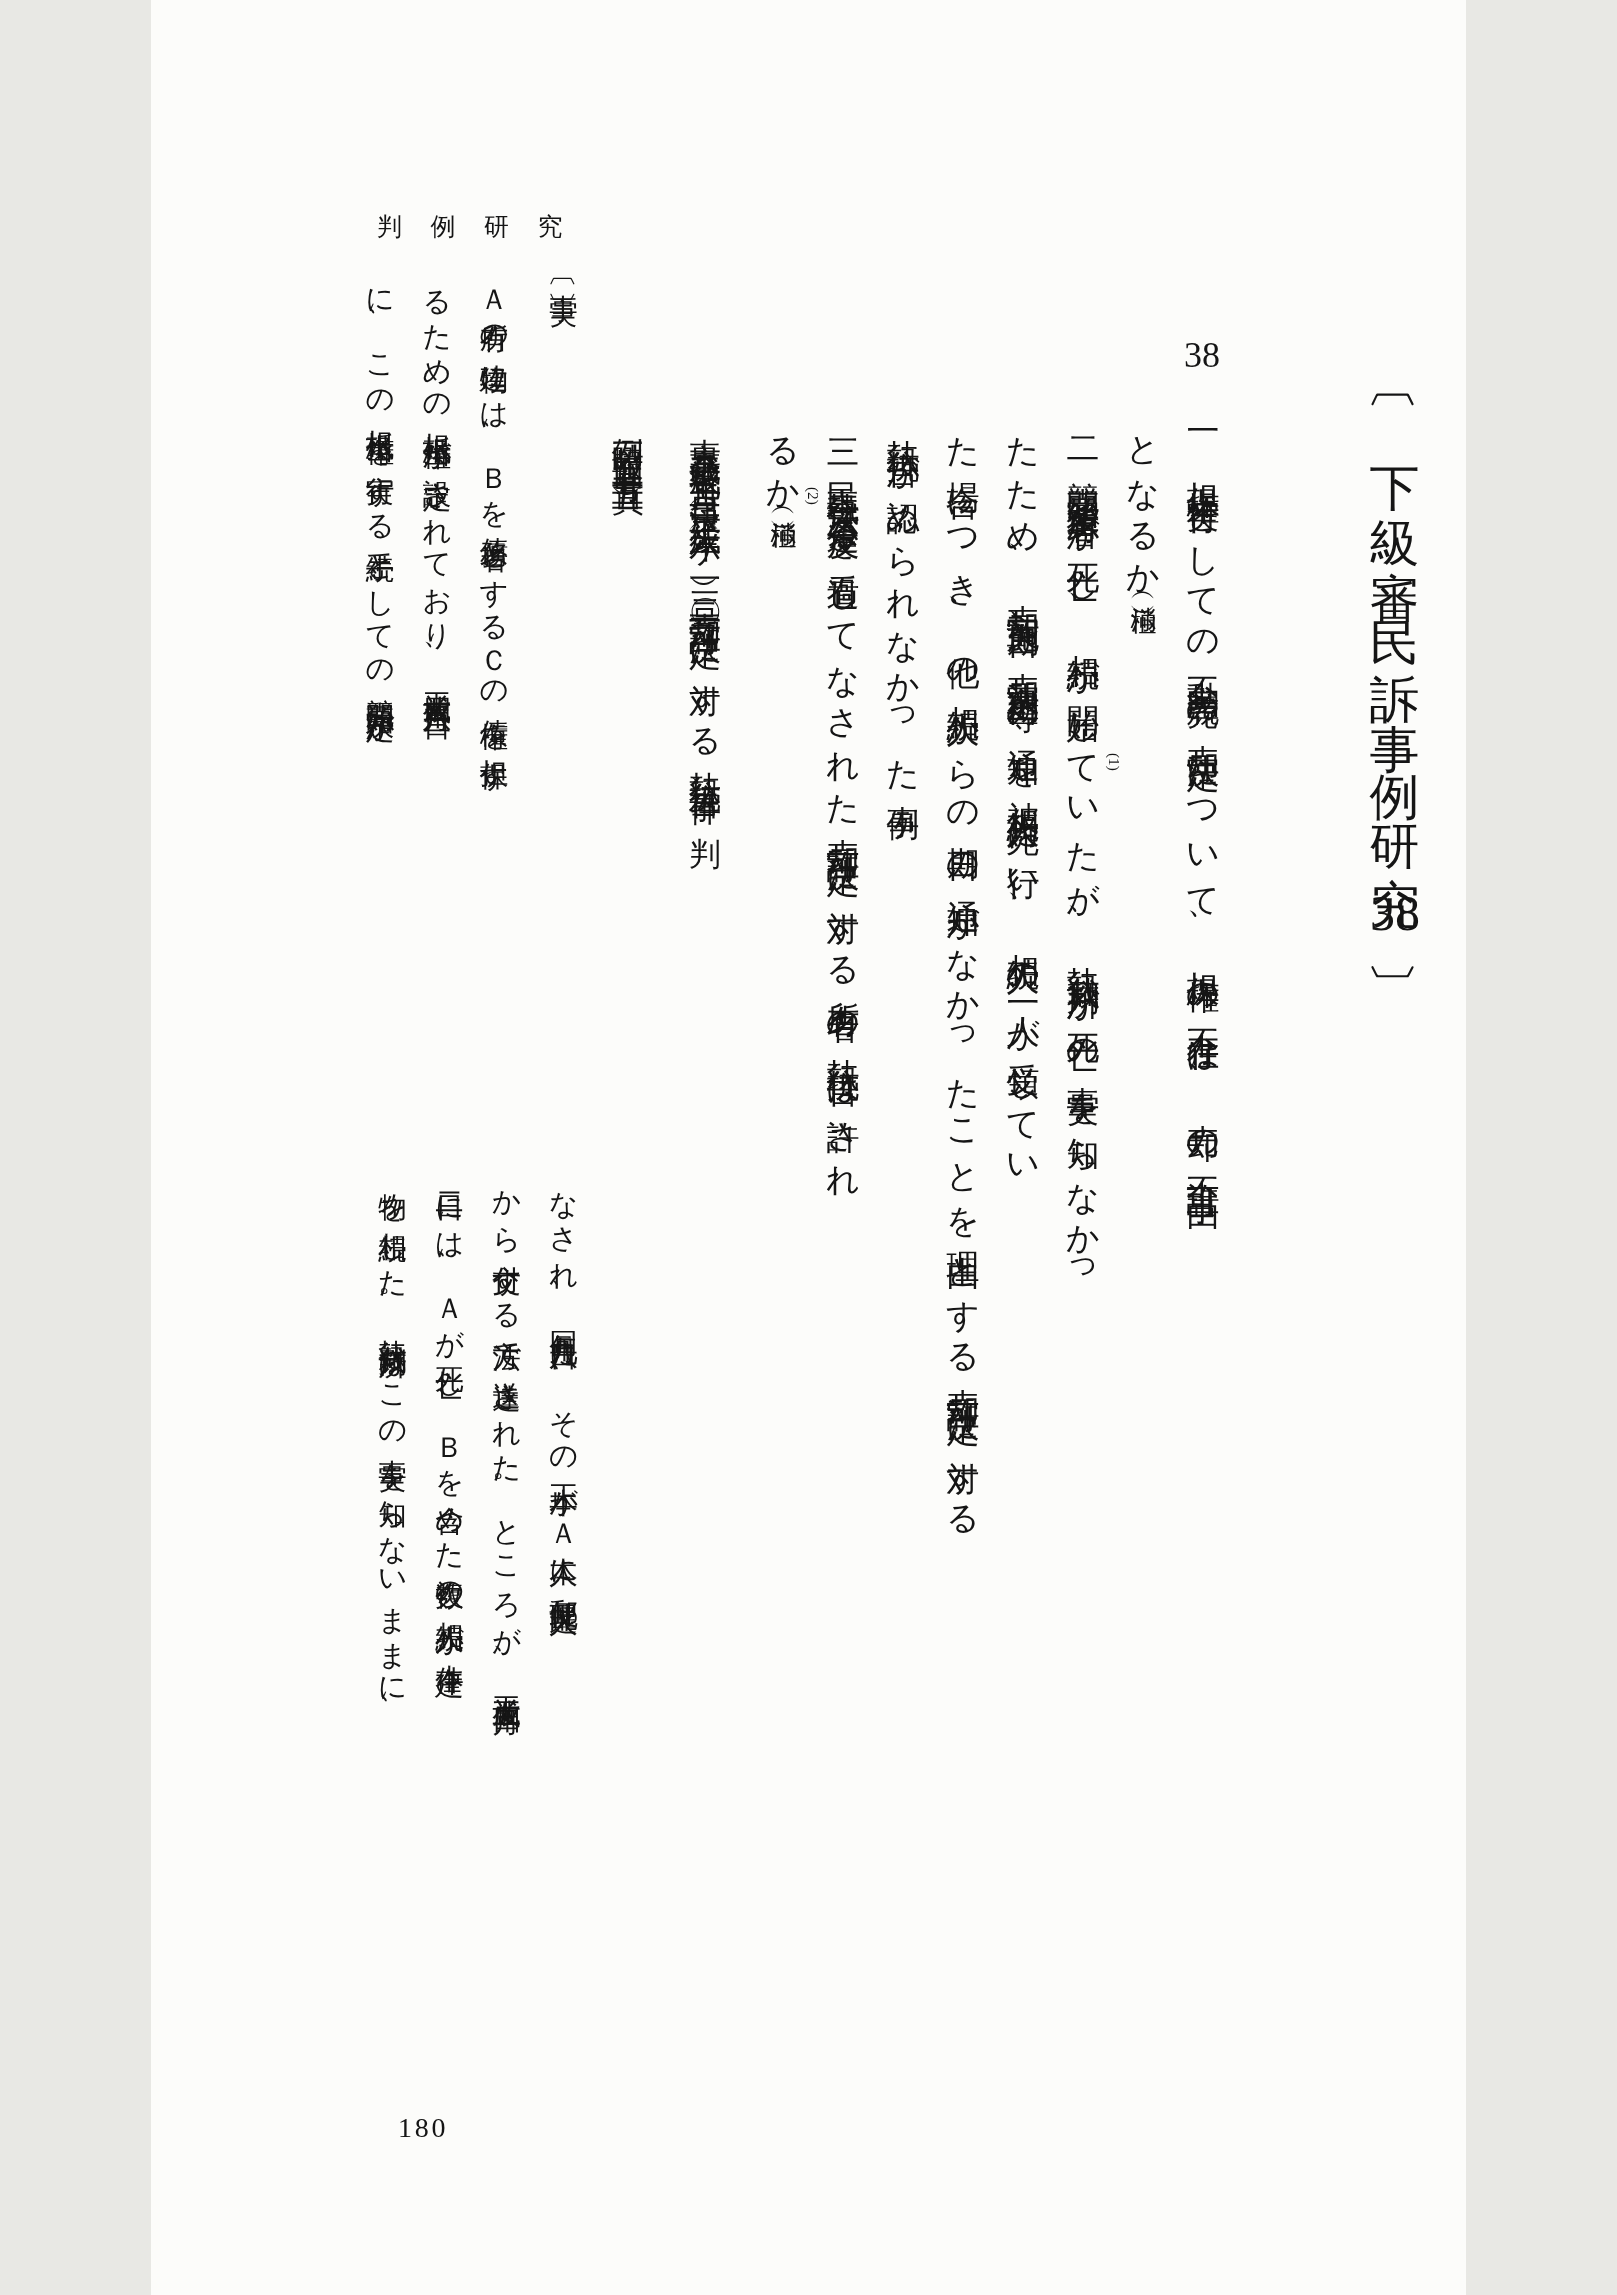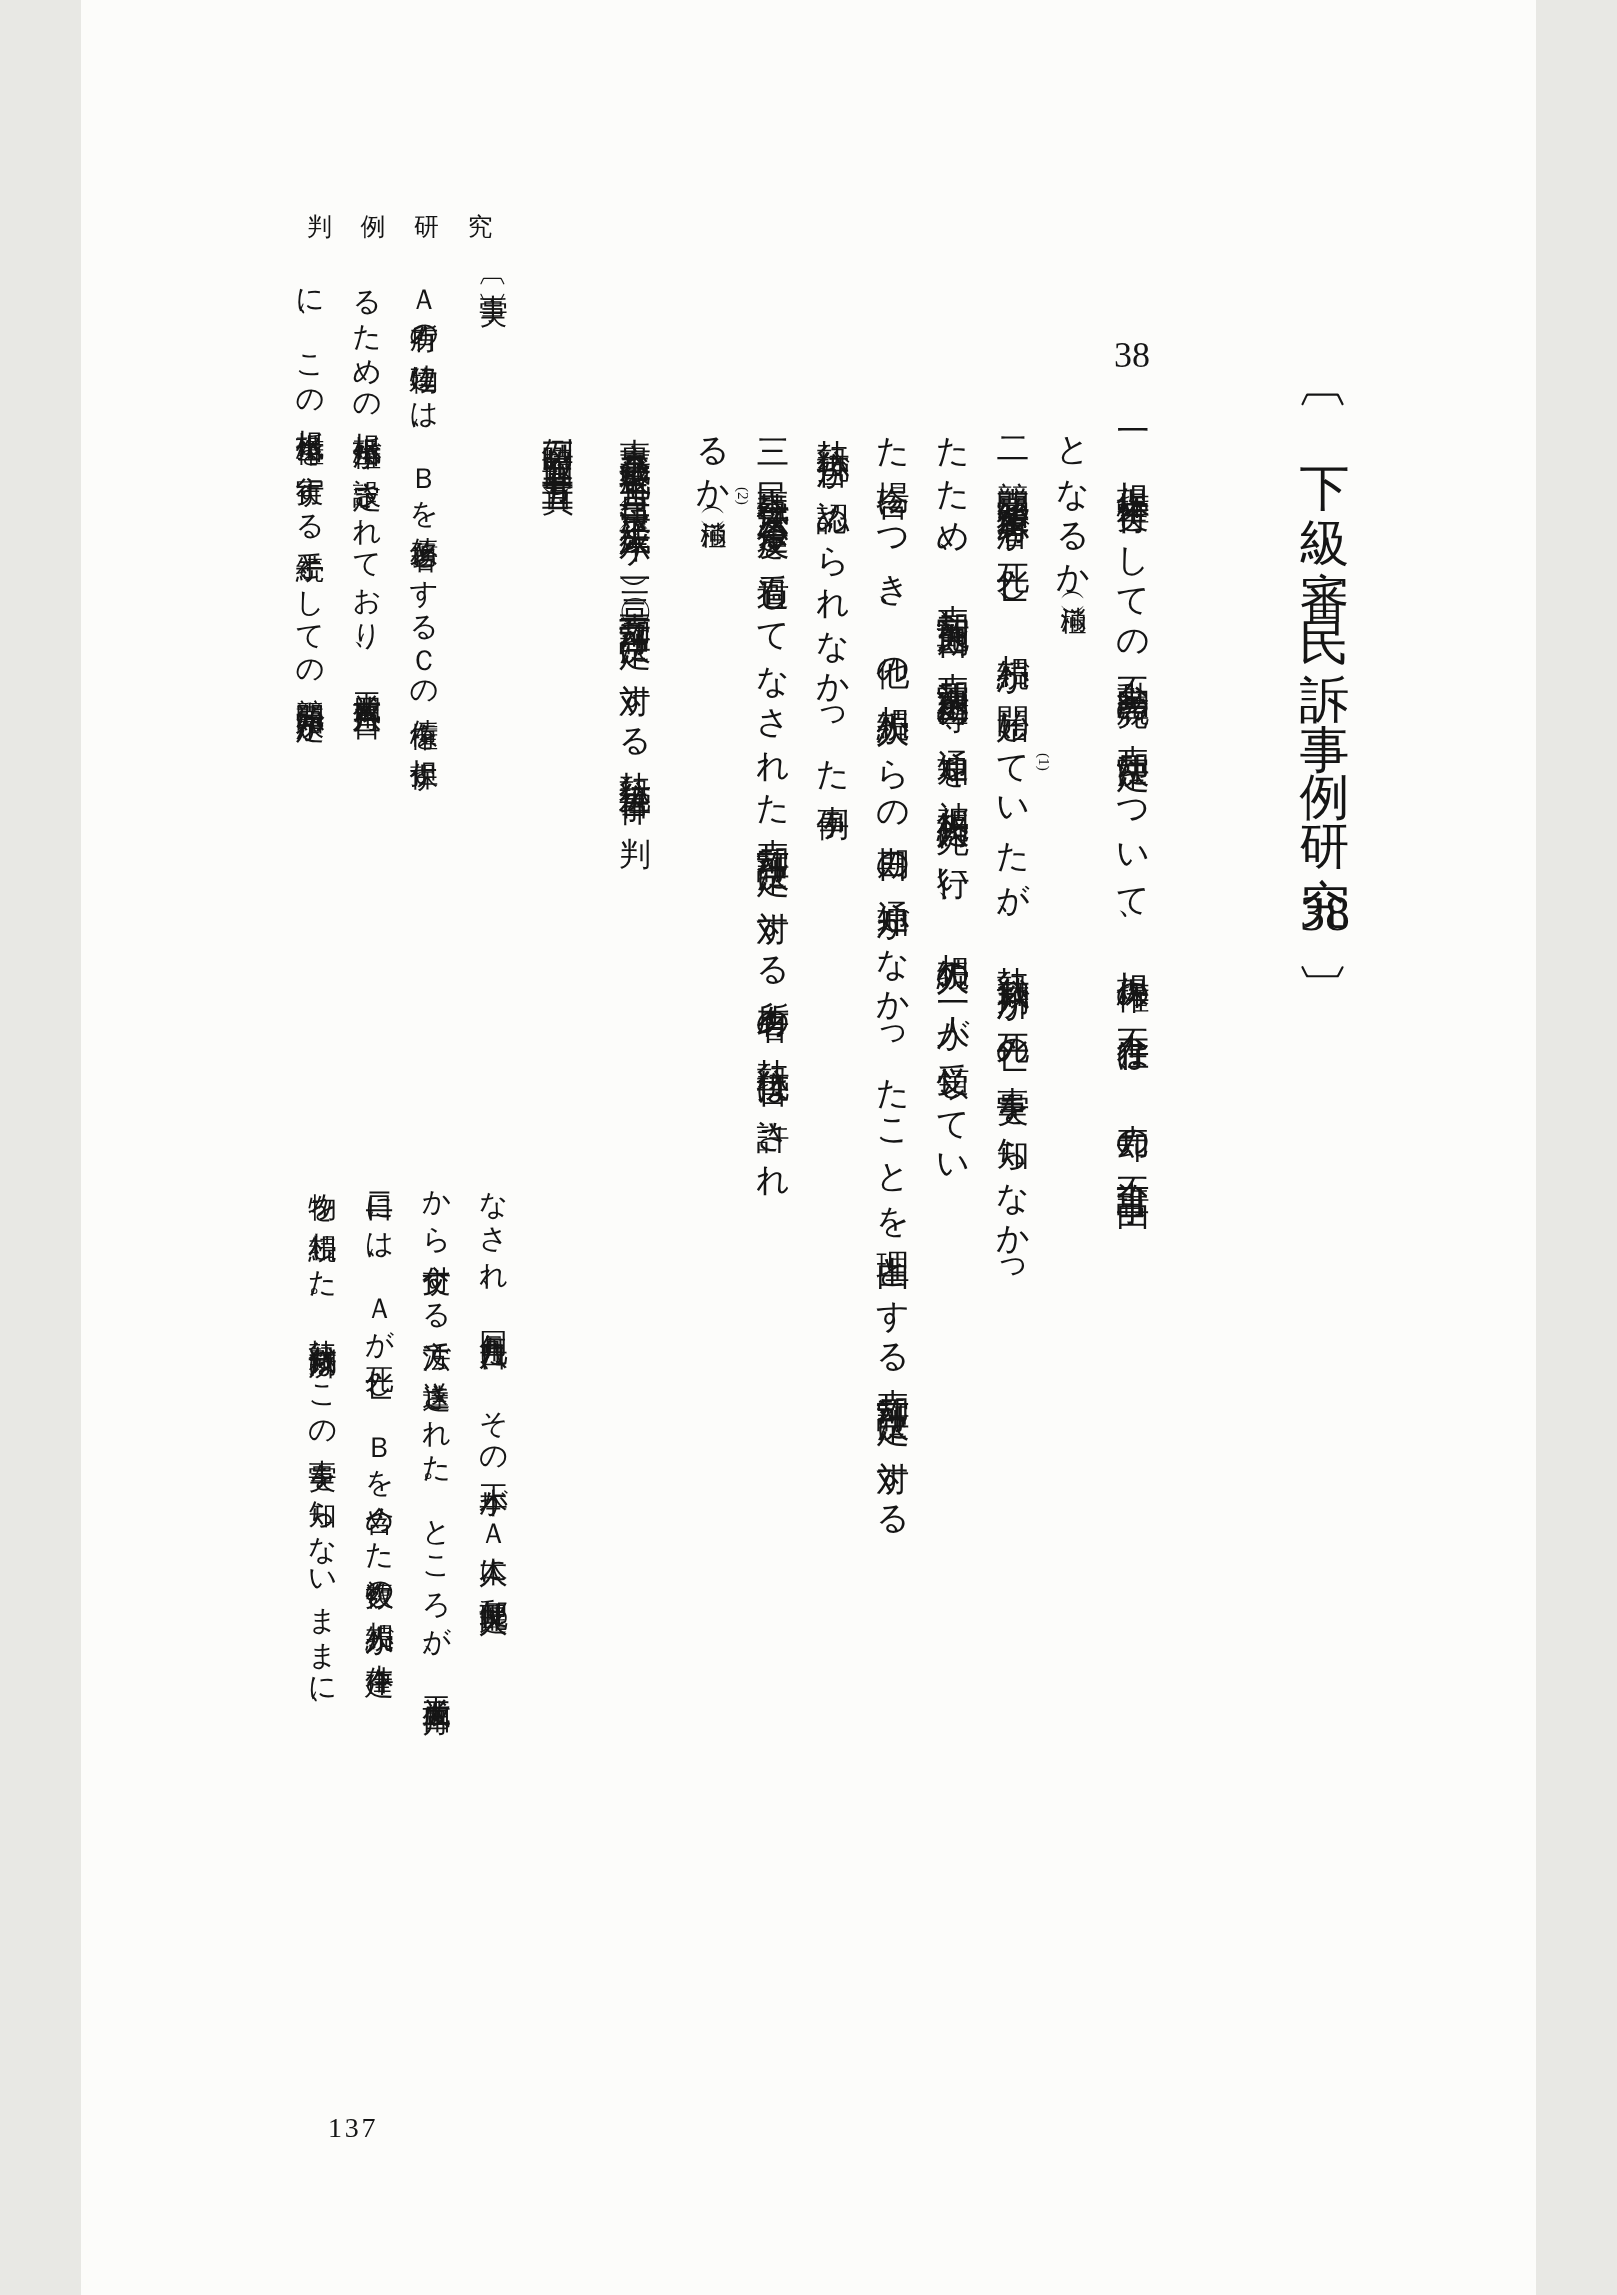--- a/index.html
+++ b/index.html
@@ -1,18 +1,18 @@
 <!DOCTYPE html>
 <html style="font-size:11px"><head>
 <meta charset="utf-8">
 <style>
   html,body{margin:0;padding:0;background:#e8e8e4;}
   .page{
     position:relative;
-    width:1455px;height:2295px;
+    width:1315px;height:2295px;
     margin:0 auto;
     background:#fcfcfa;
     color:#151515;
     font-family:"Liberation Serif","DejaVu Serif",serif;
     overflow:hidden;
   }
   
   .running-header{
     position:absolute;left:226px;top:210px;
     font-size:25px;letter-spacing:28.5px;white-space:nowrap;
@@ -98,16 +98,16 @@
     <div class="fact-col">に、この根抵当権を実行する手続としての競売開始決定が</div>
   </div>
 
   <div class="facts-block facts-lower">
     <div class="fact-col">なされ、同年九月八日に、その正本がＡ本人に郵便配達人</div>
     <div class="fact-col">から交付する方法で送達された。ところが、平成五年四月</div>
     <div class="fact-col">二日には、Ａが死亡し、Ｂを含めた複数の相続人が本件建</div>
     <div class="fact-col">物を相続した。執行裁判所はこの事実を知らないままに、</div>
   </div>
 
-  <div class="page-number">137</div>
+  <div class="page-number">180</div>
 
 </div>
 
 
 </body></html>

